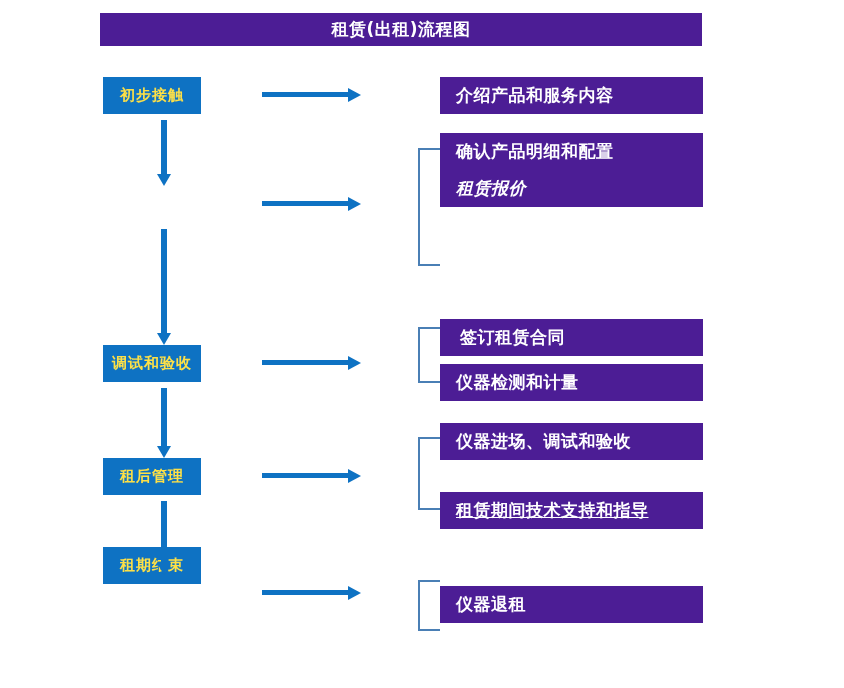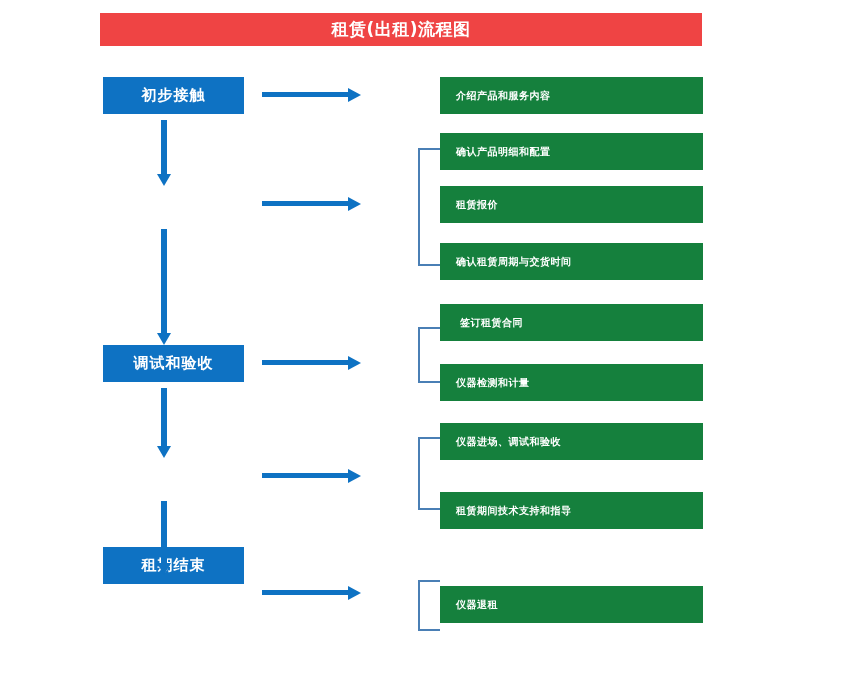--- a/index.html
+++ b/index.html
@@ -19,51 +19,51 @@
     left: 0; top: 0;
     width: 844px;
     height: 688px;
   }
   .title-bar {
     position: absolute;
     left: 100px;
     top: 13px;
     width: 602px;
     height: 33px;
-    background: #ef4444;
+    background: #4c1d95;
     color: #ffffff;
     font-size: 17px;
     font-weight: bold;
     display: flex;
     align-items: center;
     justify-content: center;
     letter-spacing: 0.5px;
   }
   .stage-box {
     position: absolute;
     left: 103px;
-    width: 141px;
+    width: 98px;
     height: 37px;
     background: #0E72C3;
-    color: #ffffff;
+    color: #fde047;
     font-size: 15px;
     font-weight: bold;
     display: flex;
     align-items: center;
     justify-content: center;
     letter-spacing: 1px;
   }
   .detail-box {
     position: absolute;
     left: 440px;
     width: 263px;
     height: 37px;
-    background: #15803d;
+    background: #4c1d95;
     color: #ffffff;
-    font-size: 10px;
+    font-size: 17px;
     font-weight: bold;
     display: flex;
     align-items: center;
     justify-content: flex-start;
     padding-left: 16px;
     box-sizing: border-box;
     letter-spacing: 0.5px;
   }
   
   .h-arrow {
@@ -127,20 +127,21 @@
 
 <div id="canvas">
 
   <div class="title-bar">租赁(出租)流程图</div>
 
   <div class="stage-box" style="top:77px;">初步接触</div>
 
 
   <div class="stage-box" style="top:345px;">调试和验收</div>
 
+  <div class="stage-box" style="top:458px;">租后管理</div>
 
   <div class="stage-box" style="top:547px;">租期结束</div>
 
   <div class="v-arrow" style="top:120px; height:66px;">
     <div class="shaft" style="height:54px;"></div>
     <div class="head" style="top:54px;"></div>
   </div>
 
   <div class="v-arrow" style="top:229px; height:116px;">
     <div class="shaft" style="height:104px;"></div>
@@ -180,28 +181,27 @@
 
   <div class="bracket" style="top:148px; height:118px;"></div>
   <div class="bracket" style="top:327px; height:56px;"></div>
   <div class="bracket" style="top:437px; height:73px;"></div>
   <div class="bracket" style="top:580px; height:51px;"></div>
 
   <div class="detail-box" style="top:77px;">介绍产品和服务内容</div>
 
   <div class="detail-box" style="top:133px;">确认产品明细和配置</div>
 
-  <div class="detail-box" style="top:186px;">租赁报价</div>
-
-  <div class="detail-box" style="top:243px;">确认租赁周期与交货时间</div>
-
-  <div class="detail-box" style="top:304px;padding-left:20px;">签订租赁合同</div>
+  <div class="detail-box" style="top:170px;font-style:italic;">租赁报价</div>
+
+
+  <div class="detail-box" style="top:319px;padding-left:20px;">签订租赁合同</div>
 
   <div class="detail-box" style="top:364px;">仪器检测和计量</div>
 
   <div class="detail-box" style="top:423px;">仪器进场、调试和验收</div>
 
-  <div class="detail-box" style="top:492px;">租赁期间技术支持和指导</div>
+  <div class="detail-box" style="top:492px;text-decoration:underline;">租赁期间技术支持和指导</div>
 
   <div class="detail-box" style="top:586px;">仪器退租</div>
 
 
 </div>
 
 </body></html>

